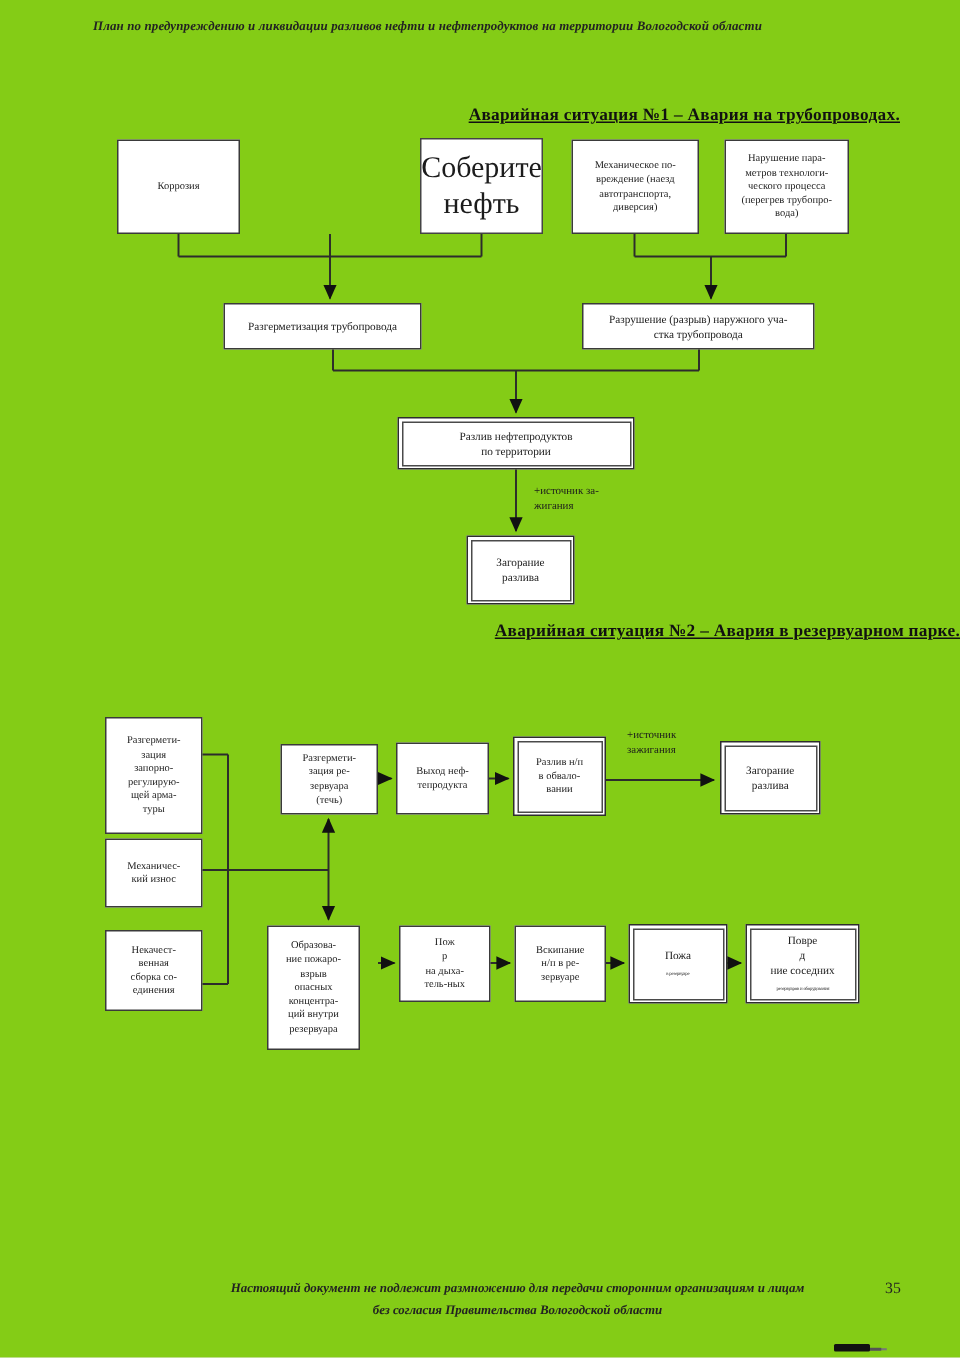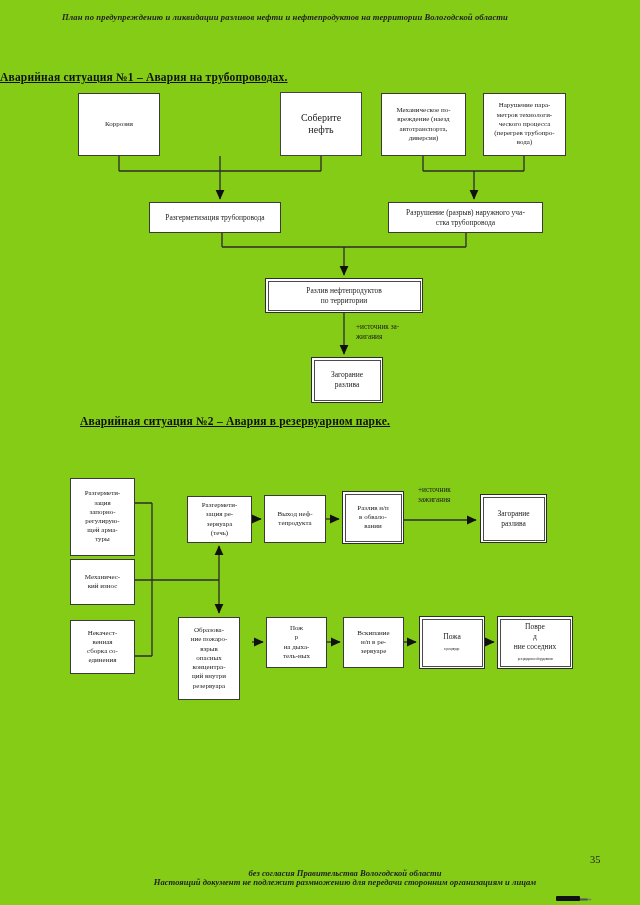--- a/index.html
+++ b/index.html
@@ -7,51 +7,51 @@
     position:relative;width:640px;height:905px;background:#84cc16;
     font-family:"Liberation Serif","DejaVu Serif",serif;color:#1a1a1a;
     margin:0 auto;overflow:hidden;
   }
   .hdr{
     position:absolute;top:12px;left:0;width:570px;text-align:center;
     font-style:italic;font-weight:bold;font-size:8.6px;letter-spacing:.1px;color:#222;
   }
   .chart-title{
     position:absolute;font-weight:bold;font-size:11.5px;text-decoration:underline;
-    text-align:left;letter-spacing:.2px;color:#111;white-space:nowrap;
+    text-align:right;letter-spacing:.2px;color:#111;white-space:nowrap;
   }
   .t1{top:71px;left:0;width:600px;}
   .t2{top:415px;left:80px;width:560px;}
   .box{
     position:absolute;border:1.5px solid #3a3a3a;background:#fff;
     display:flex;flex-direction:column;align-items:center;justify-content:center;
     text-align:center;font-size:7px;line-height:1.32;white-space:pre-line;
     box-sizing:border-box;color:#1c1c1c;
   }
   .box.md{font-size:7.5px;}
-  .box.big{font-size:10px;line-height:1.2;border-color:#444;}
+  .box.big{font-size:20px;line-height:1.2;border-color:#444;}
   .box.double{border:1.5px solid #2d2d2d;}
   .box.double::before{
     content:"";position:absolute;inset:1.5px;border:1px solid #4a4a4a;pointer-events:none;
   }
   .flabel{
     position:absolute;font-size:7.3px;line-height:1.35;white-space:pre-line;
     text-align:left;color:#1c1c1c;
   }
   .tiny{
     display:block;font-size:7px;line-height:1;transform:scale(.46);
     transform-origin:50% 50%;white-space:nowrap;color:#2e2e2e;letter-spacing:-.3px;
     margin-top:4px;
   }
   .connectors{position:absolute;left:0;top:0;}
   .footer{
     position:absolute;left:50px;width:590px;text-align:center;font-style:italic;
     font-weight:bold;font-size:8.6px;color:#222;
   }
-  .f1{top:853px;margin-top:24px;}
+  .f1{top:853px;}
   .f2{top:868px;}
   .pagenum{position:absolute;left:590px;top:854px;font-size:10.5px;color:#222;}
   .artifact{position:absolute;left:556px;top:896px;width:24px;height:5px;background:#111;border-radius:1px;box-shadow:9px 1px 0 -1.5px #555, 13px 1px 0 -1.8px #777;}
 </style>
 </head>
 <body>
 
 <div class="page">
 
   <div class="hdr">План по предупреждению и ликвидации разливов нефти и нефтепродуктов на территории Вологодской области</div>

